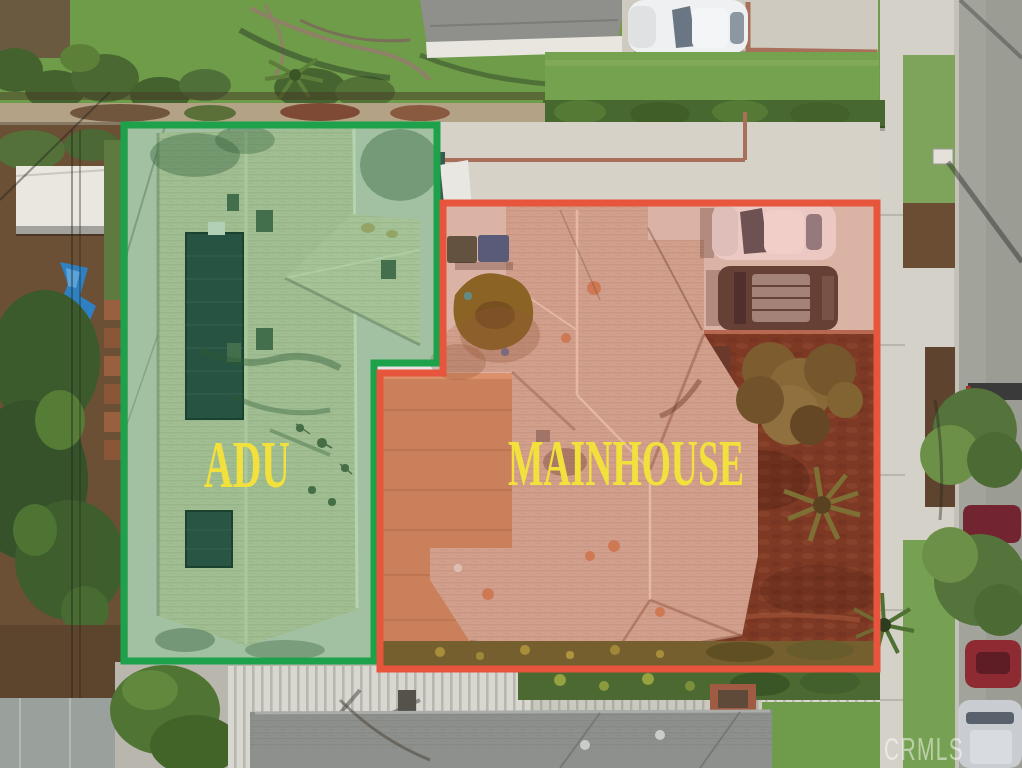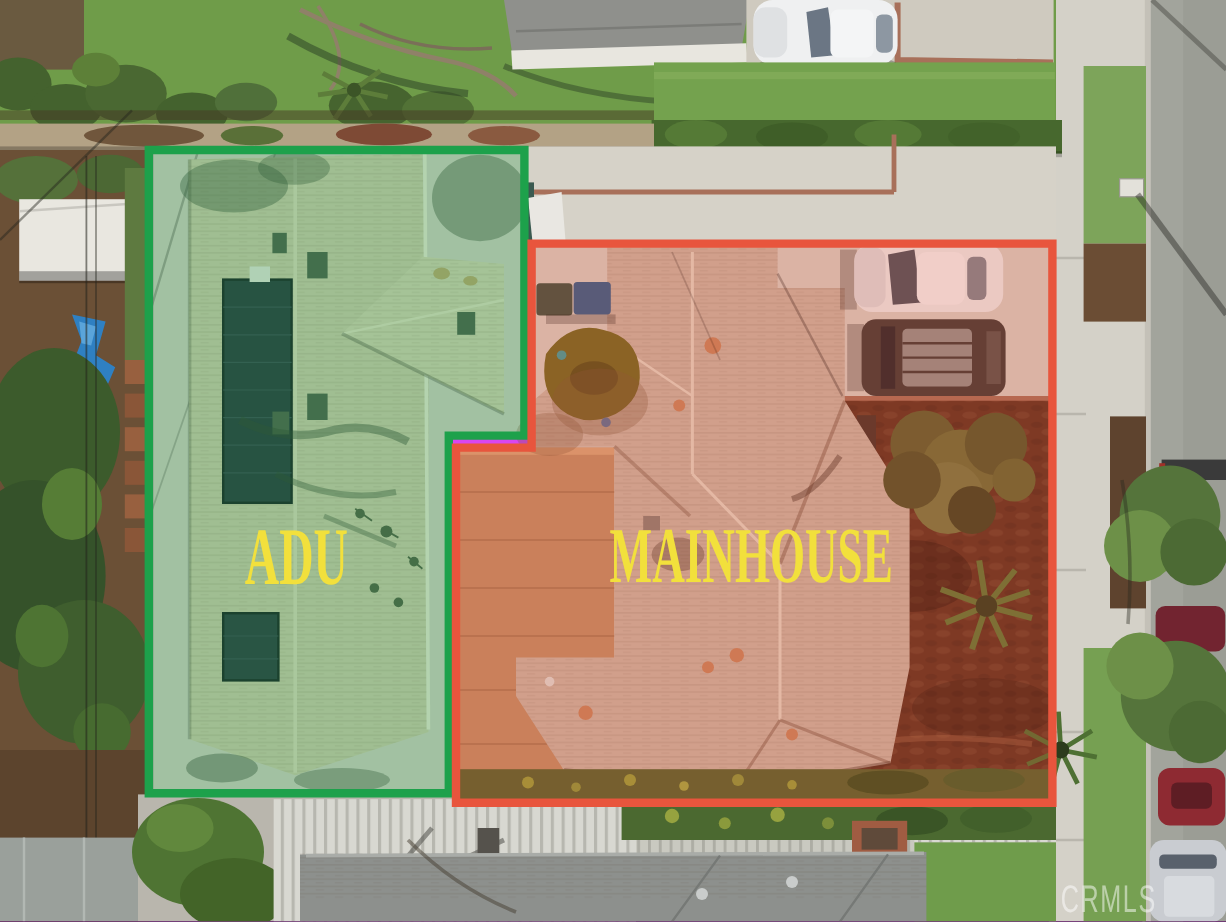--- a/index.html
+++ b/index.html
@@ -1,16 +1,16 @@
 <!DOCTYPE html>
 <html><head>
 <meta charset="utf-8">
 <style>
   html,body{margin:0;padding:0;background:#1a1a1a;}
-  .canvas{position:relative;width:1022px;height:768px;overflow:hidden;background:#d946ef;
+  .canvas{position:relative;width:1022px;height:768px;overflow:hidden;background:#e5e5e5;
           font-family:"Liberation Sans",sans-serif;}
   .canvas svg{position:absolute;left:0;top:0;display:block;}
   .region-label{font-family:"Liberation Serif",serif;font-weight:bold;}
   .watermark{font-family:"Liberation Sans",sans-serif;letter-spacing:2px;}
 </style>
 </head>
 <body>
 
 <div class="canvas">
 <svg width="1022" height="768" viewBox="0 0 1022 768">

